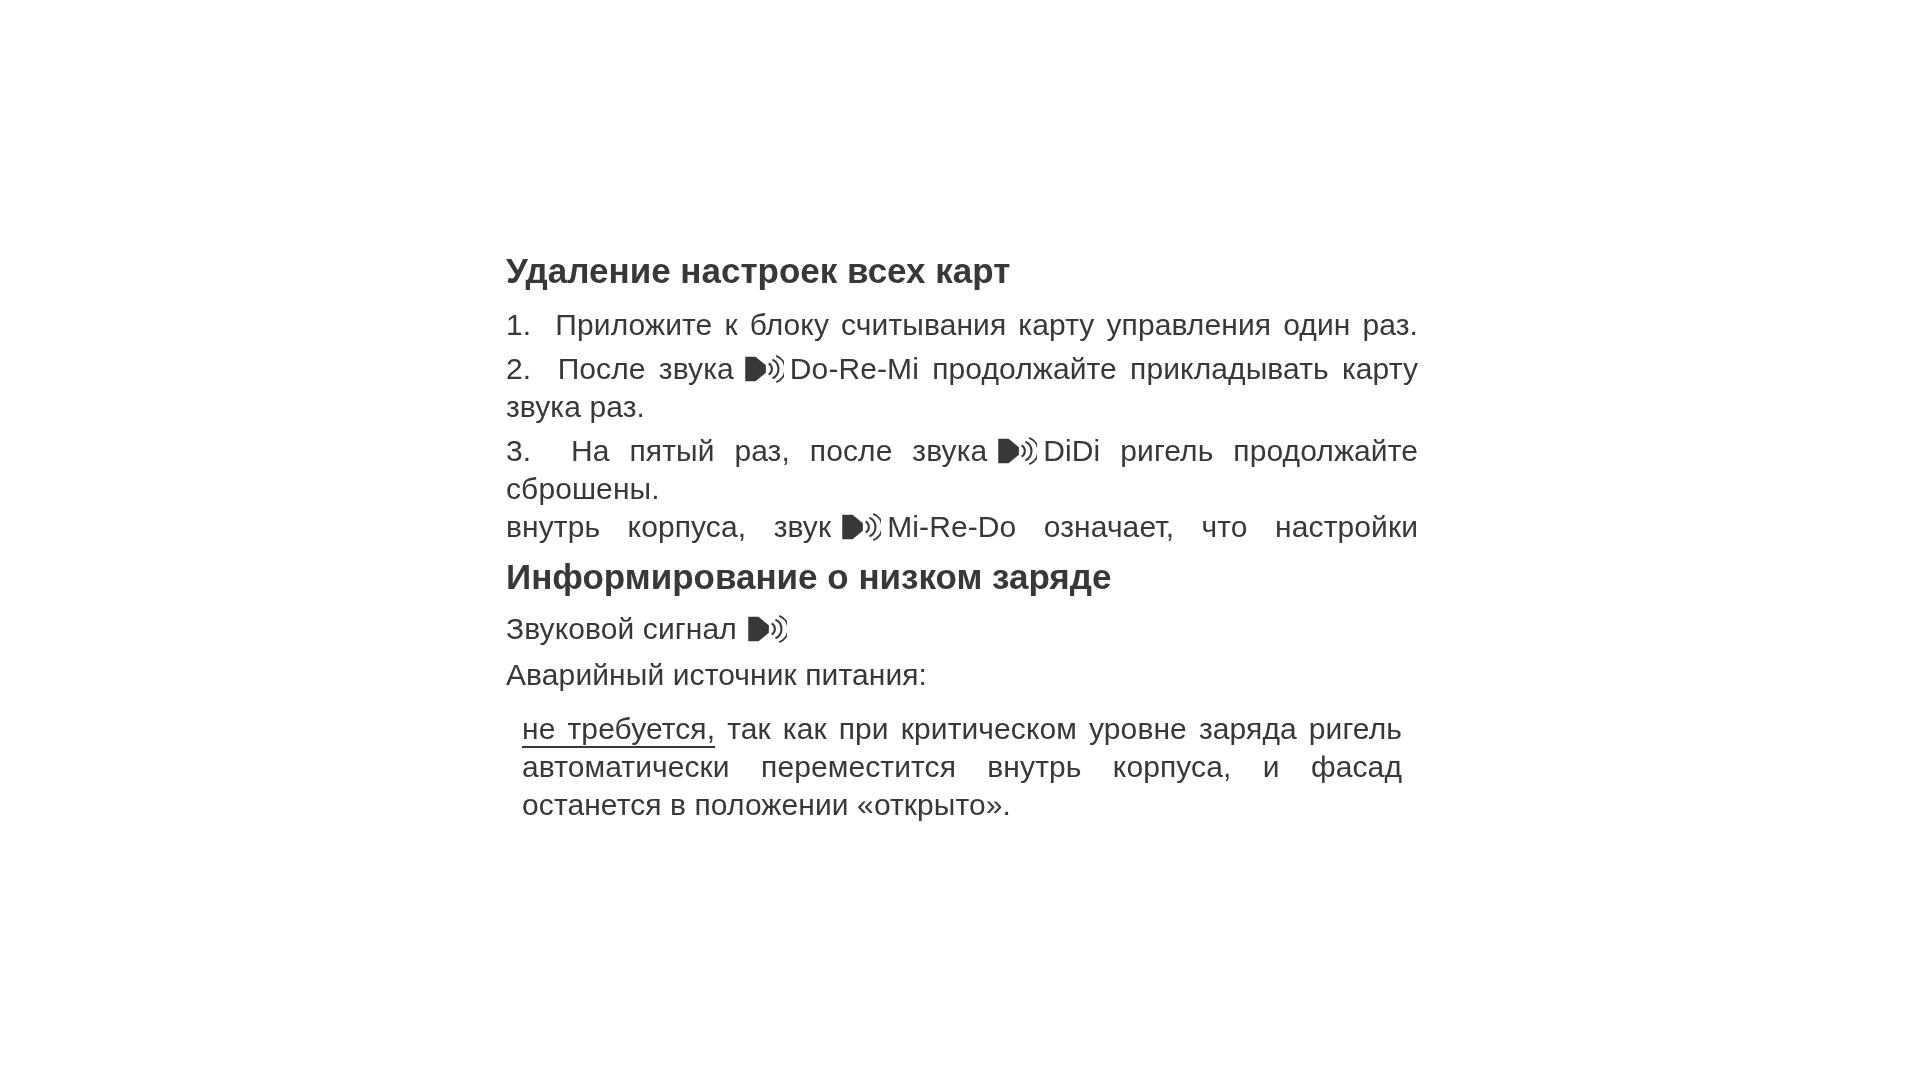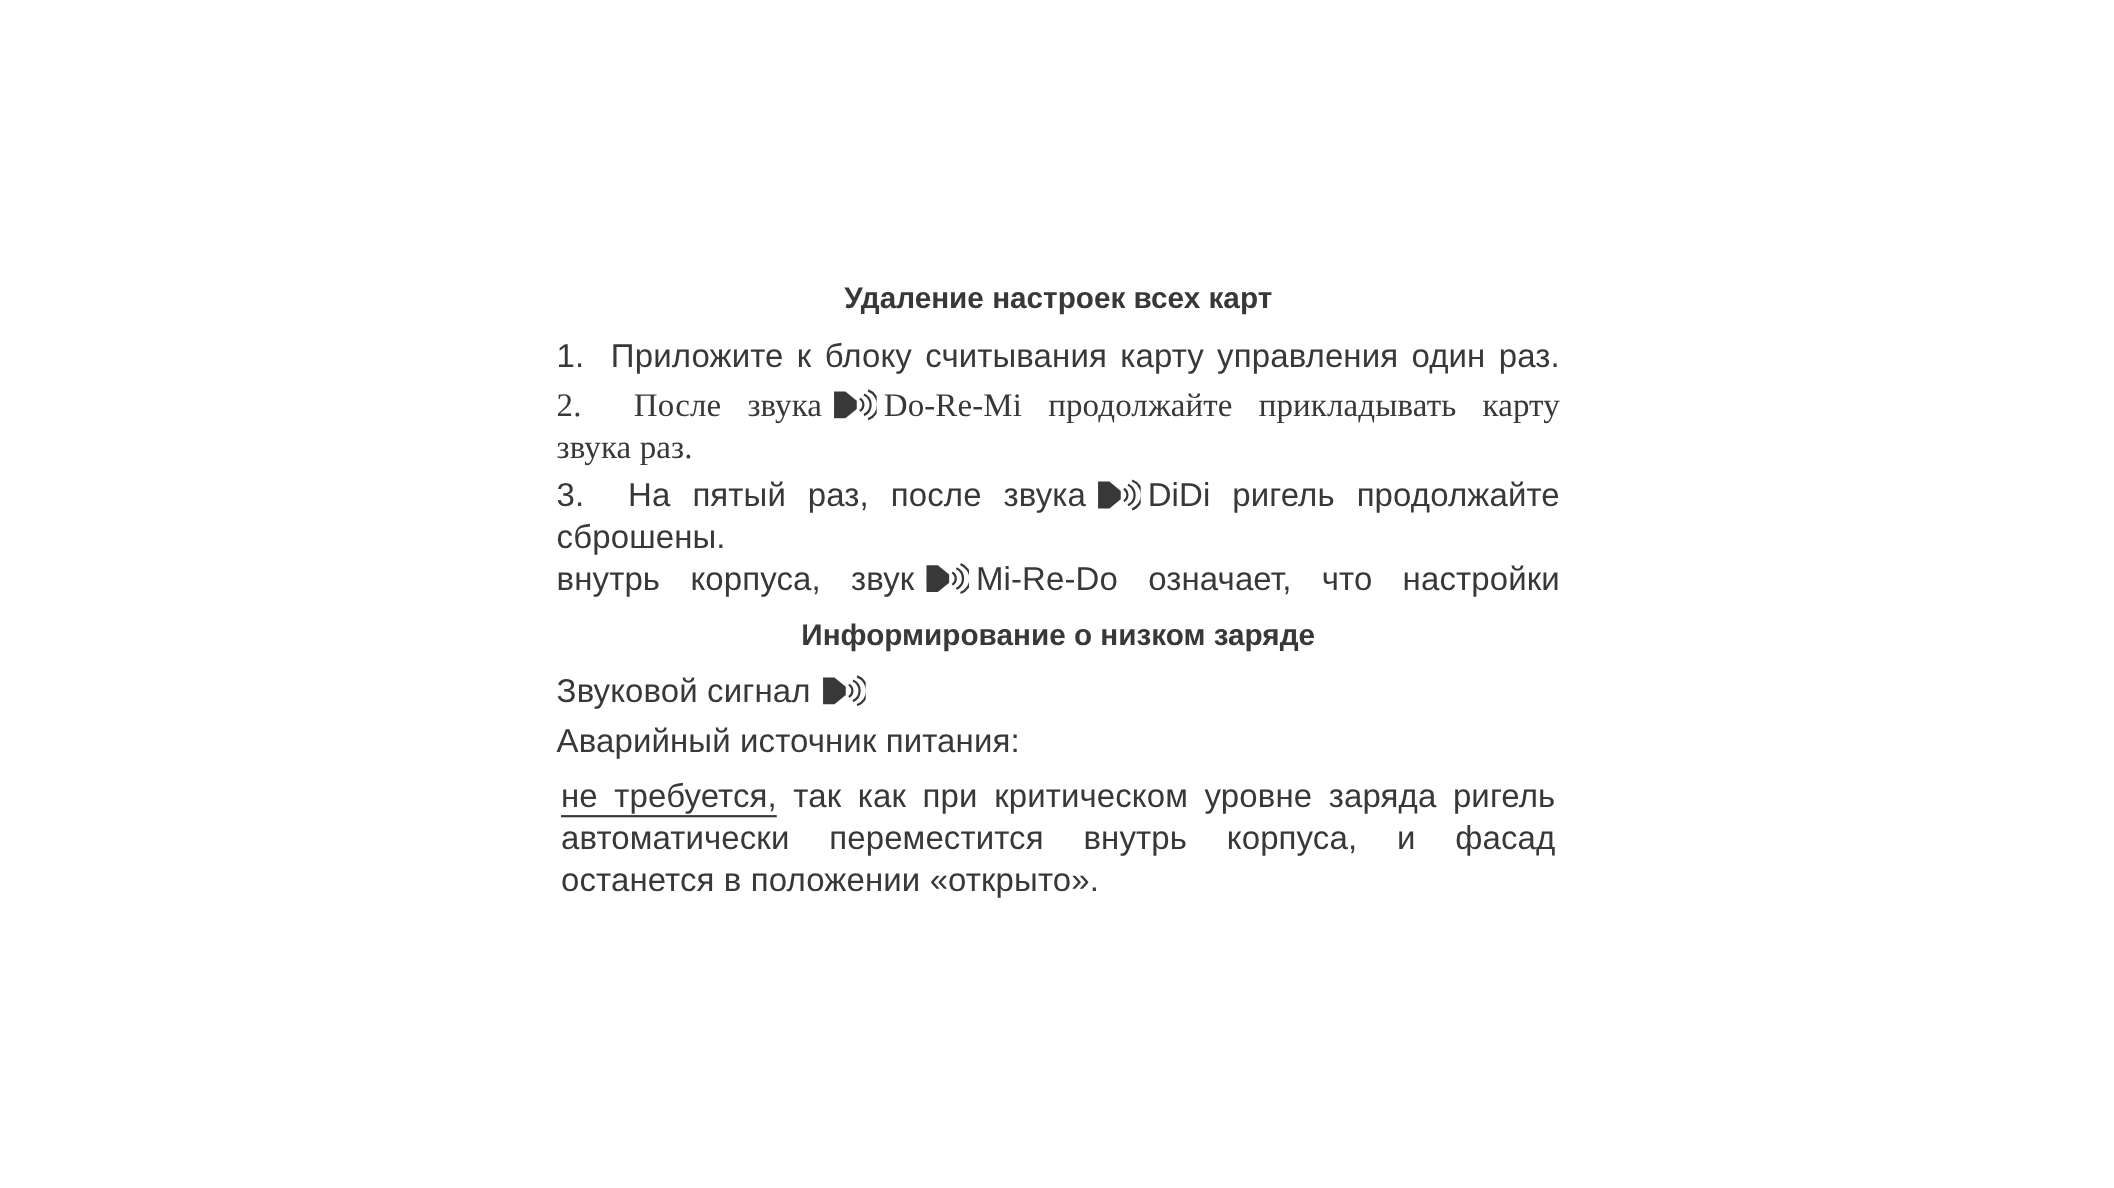--- a/index.html
+++ b/index.html
@@ -19,32 +19,31 @@
     position: absolute;
     left: 506px;
     top: 252px;
     width: 912px;
     font-size: 30px;
     line-height: 38px;
     letter-spacing: 0.1px;
   }
   .heading {
     font-weight: bold;
-    font-size: 27px;
-    text-align: center;
+    font-size: 35px;
     letter-spacing: 0;
   }
   .title    { margin: 0 0 16px 0; }
   .item1    { margin: 0 0 6px 0; }
-  .item2    { margin: 0 0 6px 0; font-family: Liberation Serif, serif; }
+  .item2    { margin: 0 0 6px 0; }
   .item3    { margin: 0 0 6px 0; }
   .h2       { margin: 12px 0 14px 0; }
   .audio    { margin: 0 0 8px 0; }
   .backup   { margin: 0 0 12px 0; }
-  .para     { margin: 4px; }
+  .para     { margin: 16px; }
   .line { text-align: left; }
   .just {
     text-align: justify;
     text-align-last: justify;
   }
   .ul {
     text-decoration: underline;
     text-decoration-thickness: 2px;
     text-underline-offset: 7px;
   }

